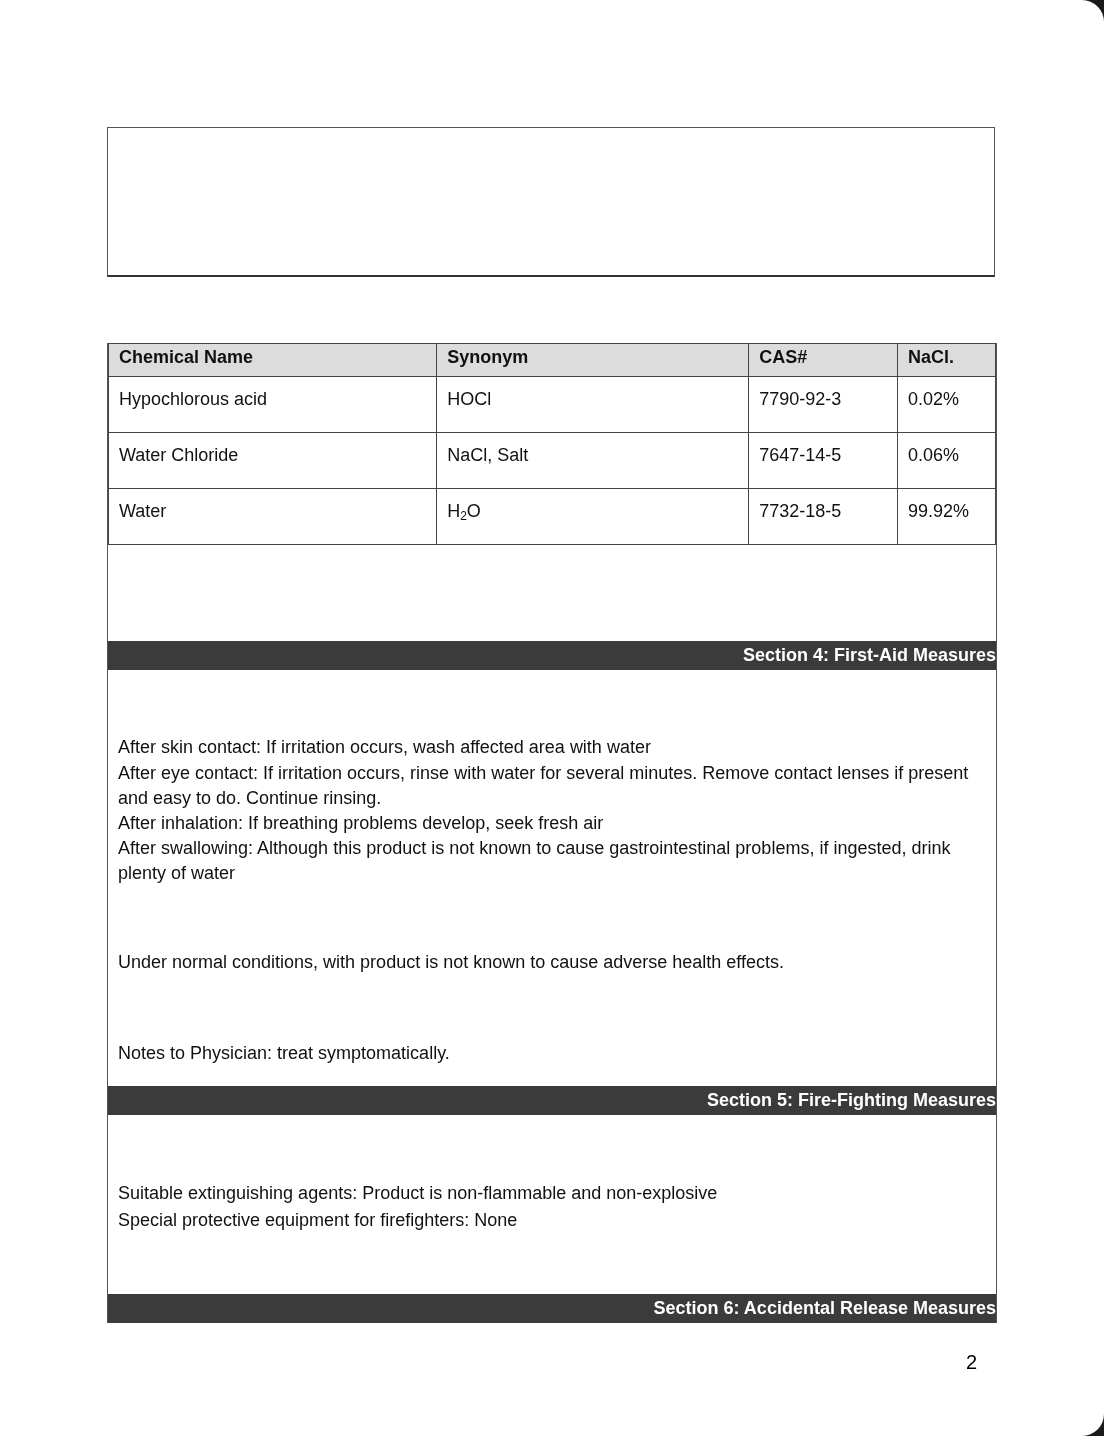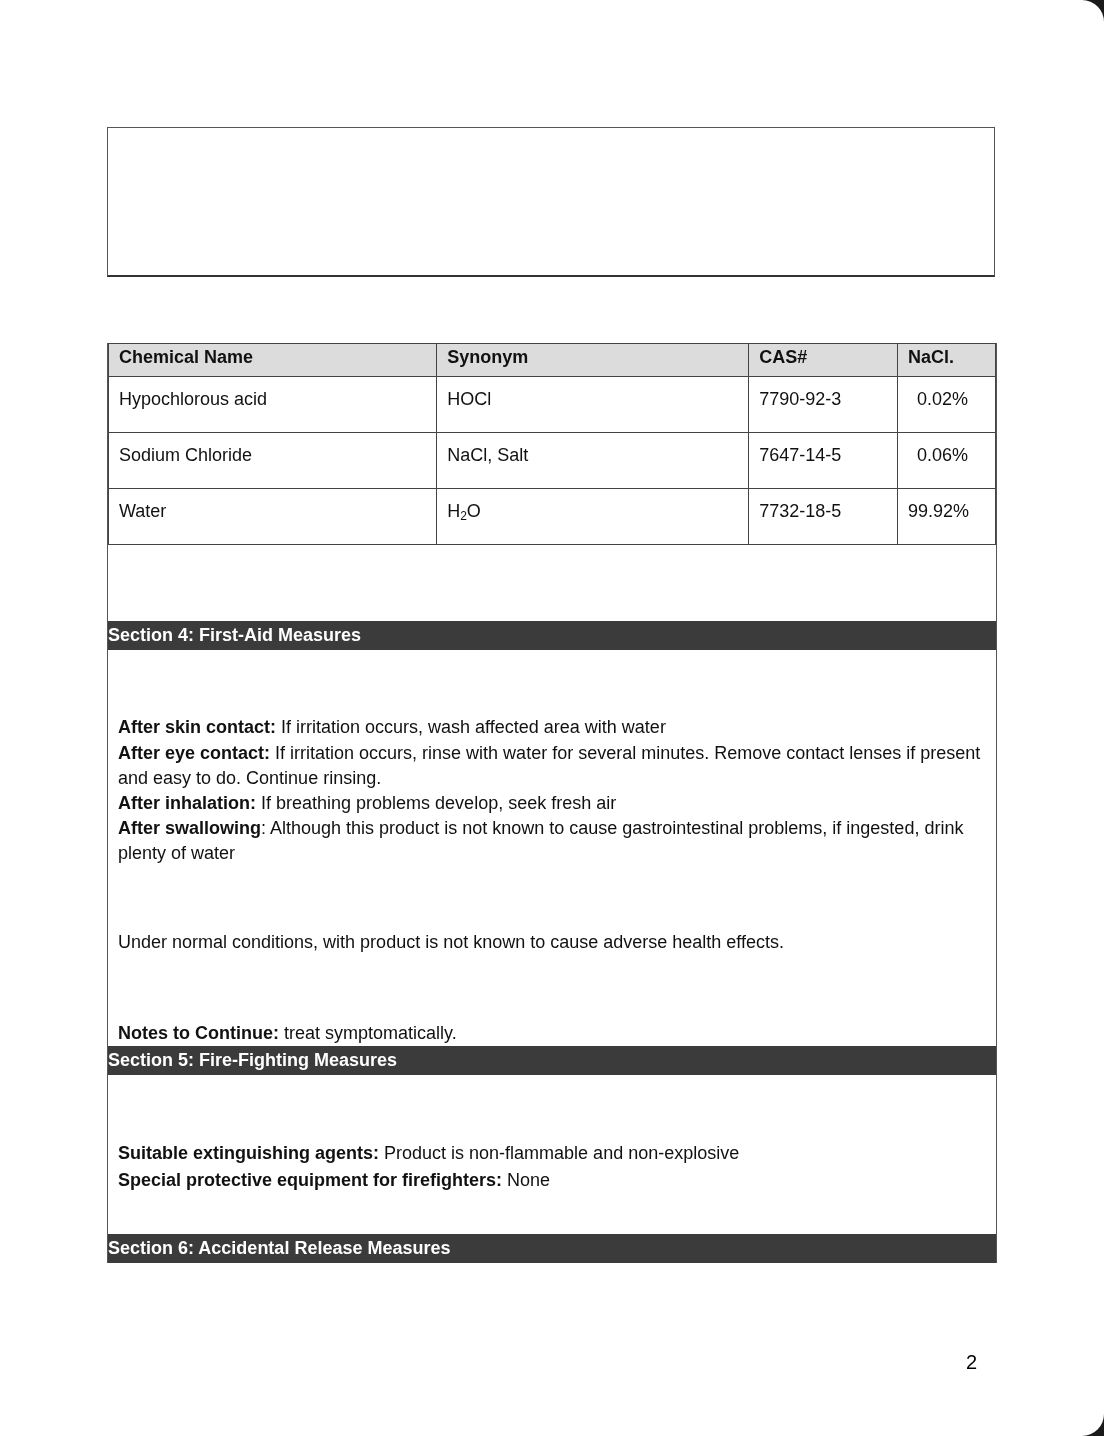--- a/index.html
+++ b/index.html
@@ -21,31 +21,31 @@
   }
   table.chem {
     border-collapse: collapse; width: 100%; font-size: 18px;
   }
   table.chem th, table.chem td {
     border: 1px solid #444; text-align: left; vertical-align: top;
     padding: 12px 10px 0 10px;
   }
   table.chem th { background: #dcdcdc; font-weight: bold; height: 29px; padding-top: 3px; }
   table.chem td { height: 43px; }
-  table.chem td.conc { text-align: right; padding-right: 27px; }
+  table.chem td.conc { text-align: left; padding-right: 27px; }
   table.chem td.conc.full { padding-right: 26px; }
   .col1 { width: 308px; } .col2 { width: 292px; } .col3 { width: 128px; }
   .blank { height: 76px; }
   .sec-bar {
-    background: #3b3b3b; color: #fff; font-weight: bold; text-align: left;
-    font-size: 18px; height: 29px; line-height: 29px;
+    background: #3b3b3b; color: #fff; font-weight: bold; text-align: right;
+    font-size: 18px; height: 29px; line-height: 29px; margin-top: 20px;
   }
   .content { padding: 0 10px; font-size: 18px; line-height: 25px; }
   .content p { margin: 0; }
-  .content b { font-weight: bold; margin-top: 32px; }
+  .content b { font-weight: normal; margin-top: 32px; }
   .s4-pad-top { height: 64px; }
   .gap1 { height: 64px; }
   .gap2 { height: 66px; }
   .s5-pad-top { height: 65px; }
   .s5-pad-bottom { height: 40px; }
   .line-tall { line-height: 27px; }
   .page-num {
     position: absolute; left: 966px; top: 1351px; font-size: 20px; color: #000;
   }
   sub { font-size: 12px; vertical-align: -3px; line-height: 0; }
@@ -68,21 +68,21 @@
         </tr>
       </thead>
       <tbody>
         <tr>
           <td>Hypochlorous acid</td>
           <td>HOCl</td>
           <td>7790-92-3</td>
           <td class="conc">0.02%</td>
         </tr>
         <tr>
-          <td>Sodium Chloride</td>
+          <td>Water Chloride</td>
           <td>NaCl, Salt</td>
           <td>7647-14-5</td>
           <td class="conc">0.06%</td>
         </tr>
         <tr>
           <td>Water</td>
           <td><span>H</span><sub>2</sub><span>O</span></td>
           <td>7732-18-5</td>
           <td class="conc full">99.92%</td>
         </tr>
@@ -94,21 +94,21 @@
     <div class="sec-bar">Section 4: First-Aid Measures</div>
     <div class="content">
       <div class="s4-pad-top"></div>
       <p class="line-tall"><b>After skin contact:</b><span> If irritation occurs, wash affected area with water</span></p>
       <p><b>After eye contact:</b><span> If irritation occurs, rinse with water for several minutes. Remove contact lenses if present and easy to do. Continue rinsing.</span></p>
       <p><b>After inhalation:</b><span> If breathing problems develop, seek fresh air</span></p>
       <p><b>After swallowing</b><span>: Although this product is not known to cause gastrointestinal problems, if ingested, drink plenty of water</span></p>
       <div class="gap1"></div>
       <p>Under normal conditions, with product is not known to cause adverse health effects.</p>
       <div class="gap2"></div>
-      <p><b>Notes to Continue:</b><span> treat symptomatically.</span></p>
+      <p><b>Notes to Physician:</b><span> treat symptomatically.</span></p>
     </div>
 
     <div class="sec-bar">Section 5: Fire-Fighting Measures</div>
     <div class="content">
       <div class="s5-pad-top"></div>
       <p class="line-tall"><b>Suitable extinguishing agents:</b><span> Product is non-flammable and non-explosive</span></p>
       <p class="line-tall"><b>Special protective equipment for firefighters:</b><span> None</span></p>
       <div class="s5-pad-bottom"></div>
     </div>
 

